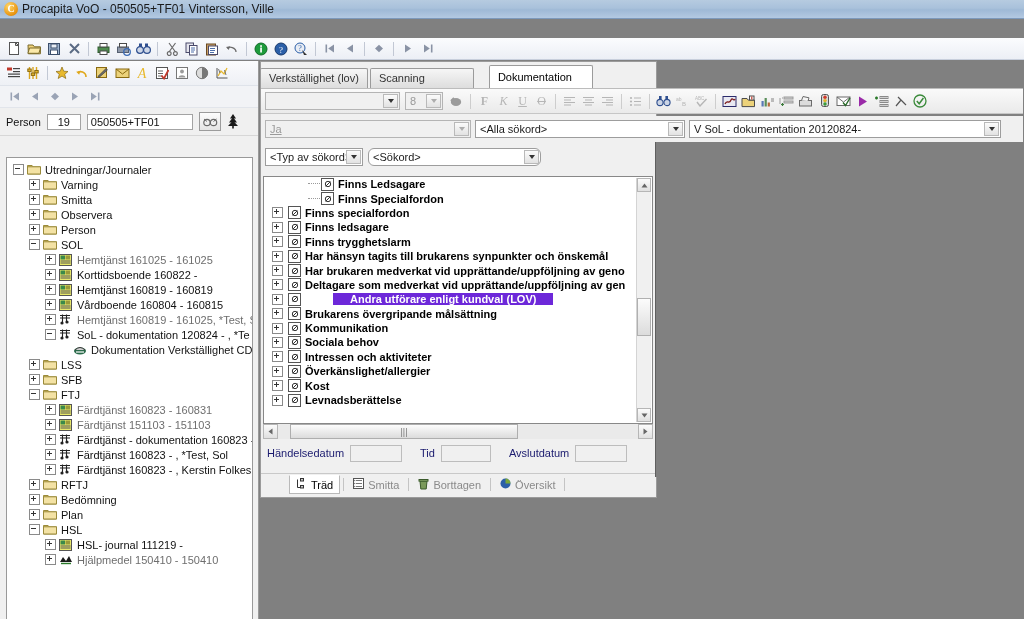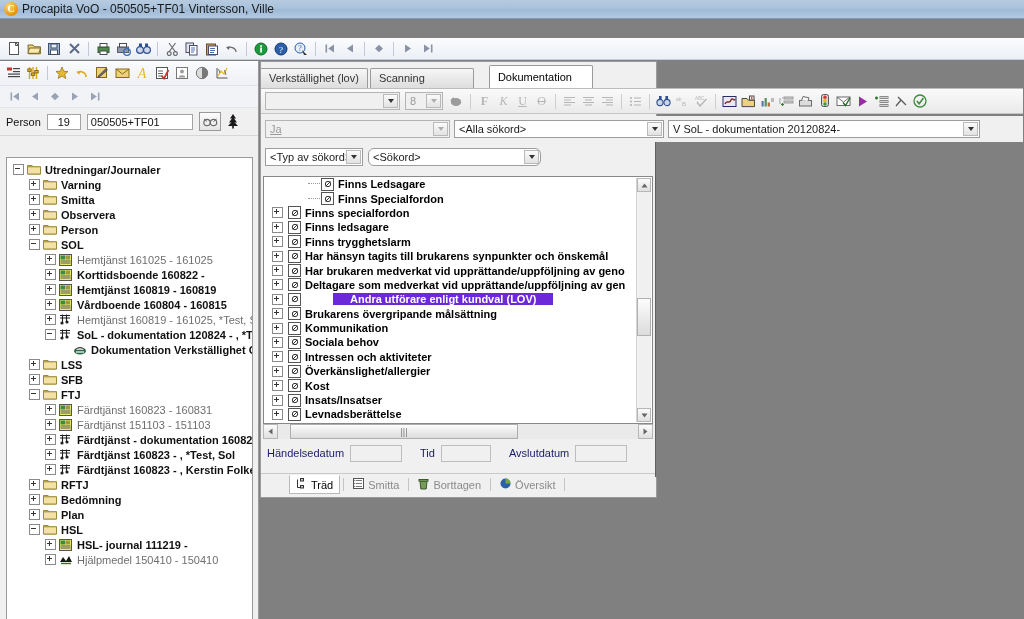--- a/index.html
+++ b/index.html
@@ -97,21 +97,21 @@
     width:9px;height:9px;border:1px solid #8a8a8a;background:#fff;
     display:inline-block;position:relative;margin-right:3px;flex:none;
   }
   .exp::before{content:"";position:absolute;left:1px;top:3px;width:5px;height:1px;background:#333;}
   .exp.plus::after{content:"";position:absolute;left:3px;top:1px;width:1px;height:5px;background:#333;}
   .spacer{display:inline-block;flex:none;}
   .folder{
     width:14px;height:11px;flex:none;margin-right:4px;position:relative;
   }
   .lbl{color:#111;}
-  .lbl.bold{font-weight:bold;}
+  .lbl.bold{font-weight:normal;}
   .lbl.dim{color:#6e6e6e;}
 
   
   .rightpane{
     position:absolute;left:260px;top:61px;width:764px;height:558px;background:#808080;
   }
   .docwin{
     position:absolute;left:0px;top:0px;width:397px;height:437px;
     background:#f0f0f0;border:1px solid #9b9b9b;box-sizing:border-box;
   }
@@ -908,21 +908,21 @@
     </div>
     <div class="fbtn">
       <svg width="14" height="14">
           <circle cx="7" cy="7" r="6" fill="none" stroke="#3a8a3a" stroke-width="1.3"></circle>
           <path d="M3.8 7 L6.2 9.8 L10.4 4" stroke="#3a8a3a" stroke-width="1.5" fill="none"></path>
         </svg>
     </div>
   </div>
 
   <div class="ddrow">
-    <div class="combo disabled" style="width:185px;text-decoration:underline;">
+    <div class="combo disabled" style="width:206px;text-decoration:underline;">
       <span>Ja</span>
       <span class="arrow">
           <span class="caret dis"></span>
         </span>
     </div>
     <div class="combo" style="width:210px;">
       <span>&lt;Alla sökord&gt;</span>
       <span class="arrow">
           <span class="caret"></span>
         </span>
@@ -1124,32 +1124,20 @@
           <span class="spacer" style="width: 4px;"></span>
           <span class="dexp"></span>
           <span class="spacer" style="width: 3px;"></span>
           <span class="dico">
             <svg width="8" height="8">
               <circle cx="4" cy="4" r="2.7" fill="none" stroke="#333" stroke-width="1"></circle>
               <path d="M1.6 6.4 L6.4 1.6" stroke="#333" stroke-width="1"></path>
             </svg>
           </span>
           <span class="dlbl">Kost</span>
-        </div>
-        <div class="drow">
-          <span class="spacer" style="width: 4px;"></span>
-          <span class="dexp"></span>
-          <span class="spacer" style="width: 3px;"></span>
-          <span class="dico">
-            <svg width="8" height="8">
-              <circle cx="4" cy="4" r="2.7" fill="none" stroke="#333" stroke-width="1"></circle>
-              <path d="M1.6 6.4 L6.4 1.6" stroke="#333" stroke-width="1"></path>
-            </svg>
-          </span>
-          <span class="dlbl">Insats/Insatser</span>
         </div>
         <div class="drow">
           <span class="spacer" style="width: 4px;"></span>
           <span class="dexp"></span>
           <span class="spacer" style="width: 3px;"></span>
           <span class="dico">
             <svg width="8" height="8">
               <circle cx="4" cy="4" r="2.7" fill="none" stroke="#333" stroke-width="1"></circle>
               <path d="M1.6 6.4 L6.4 1.6" stroke="#333" stroke-width="1"></path>
             </svg>

